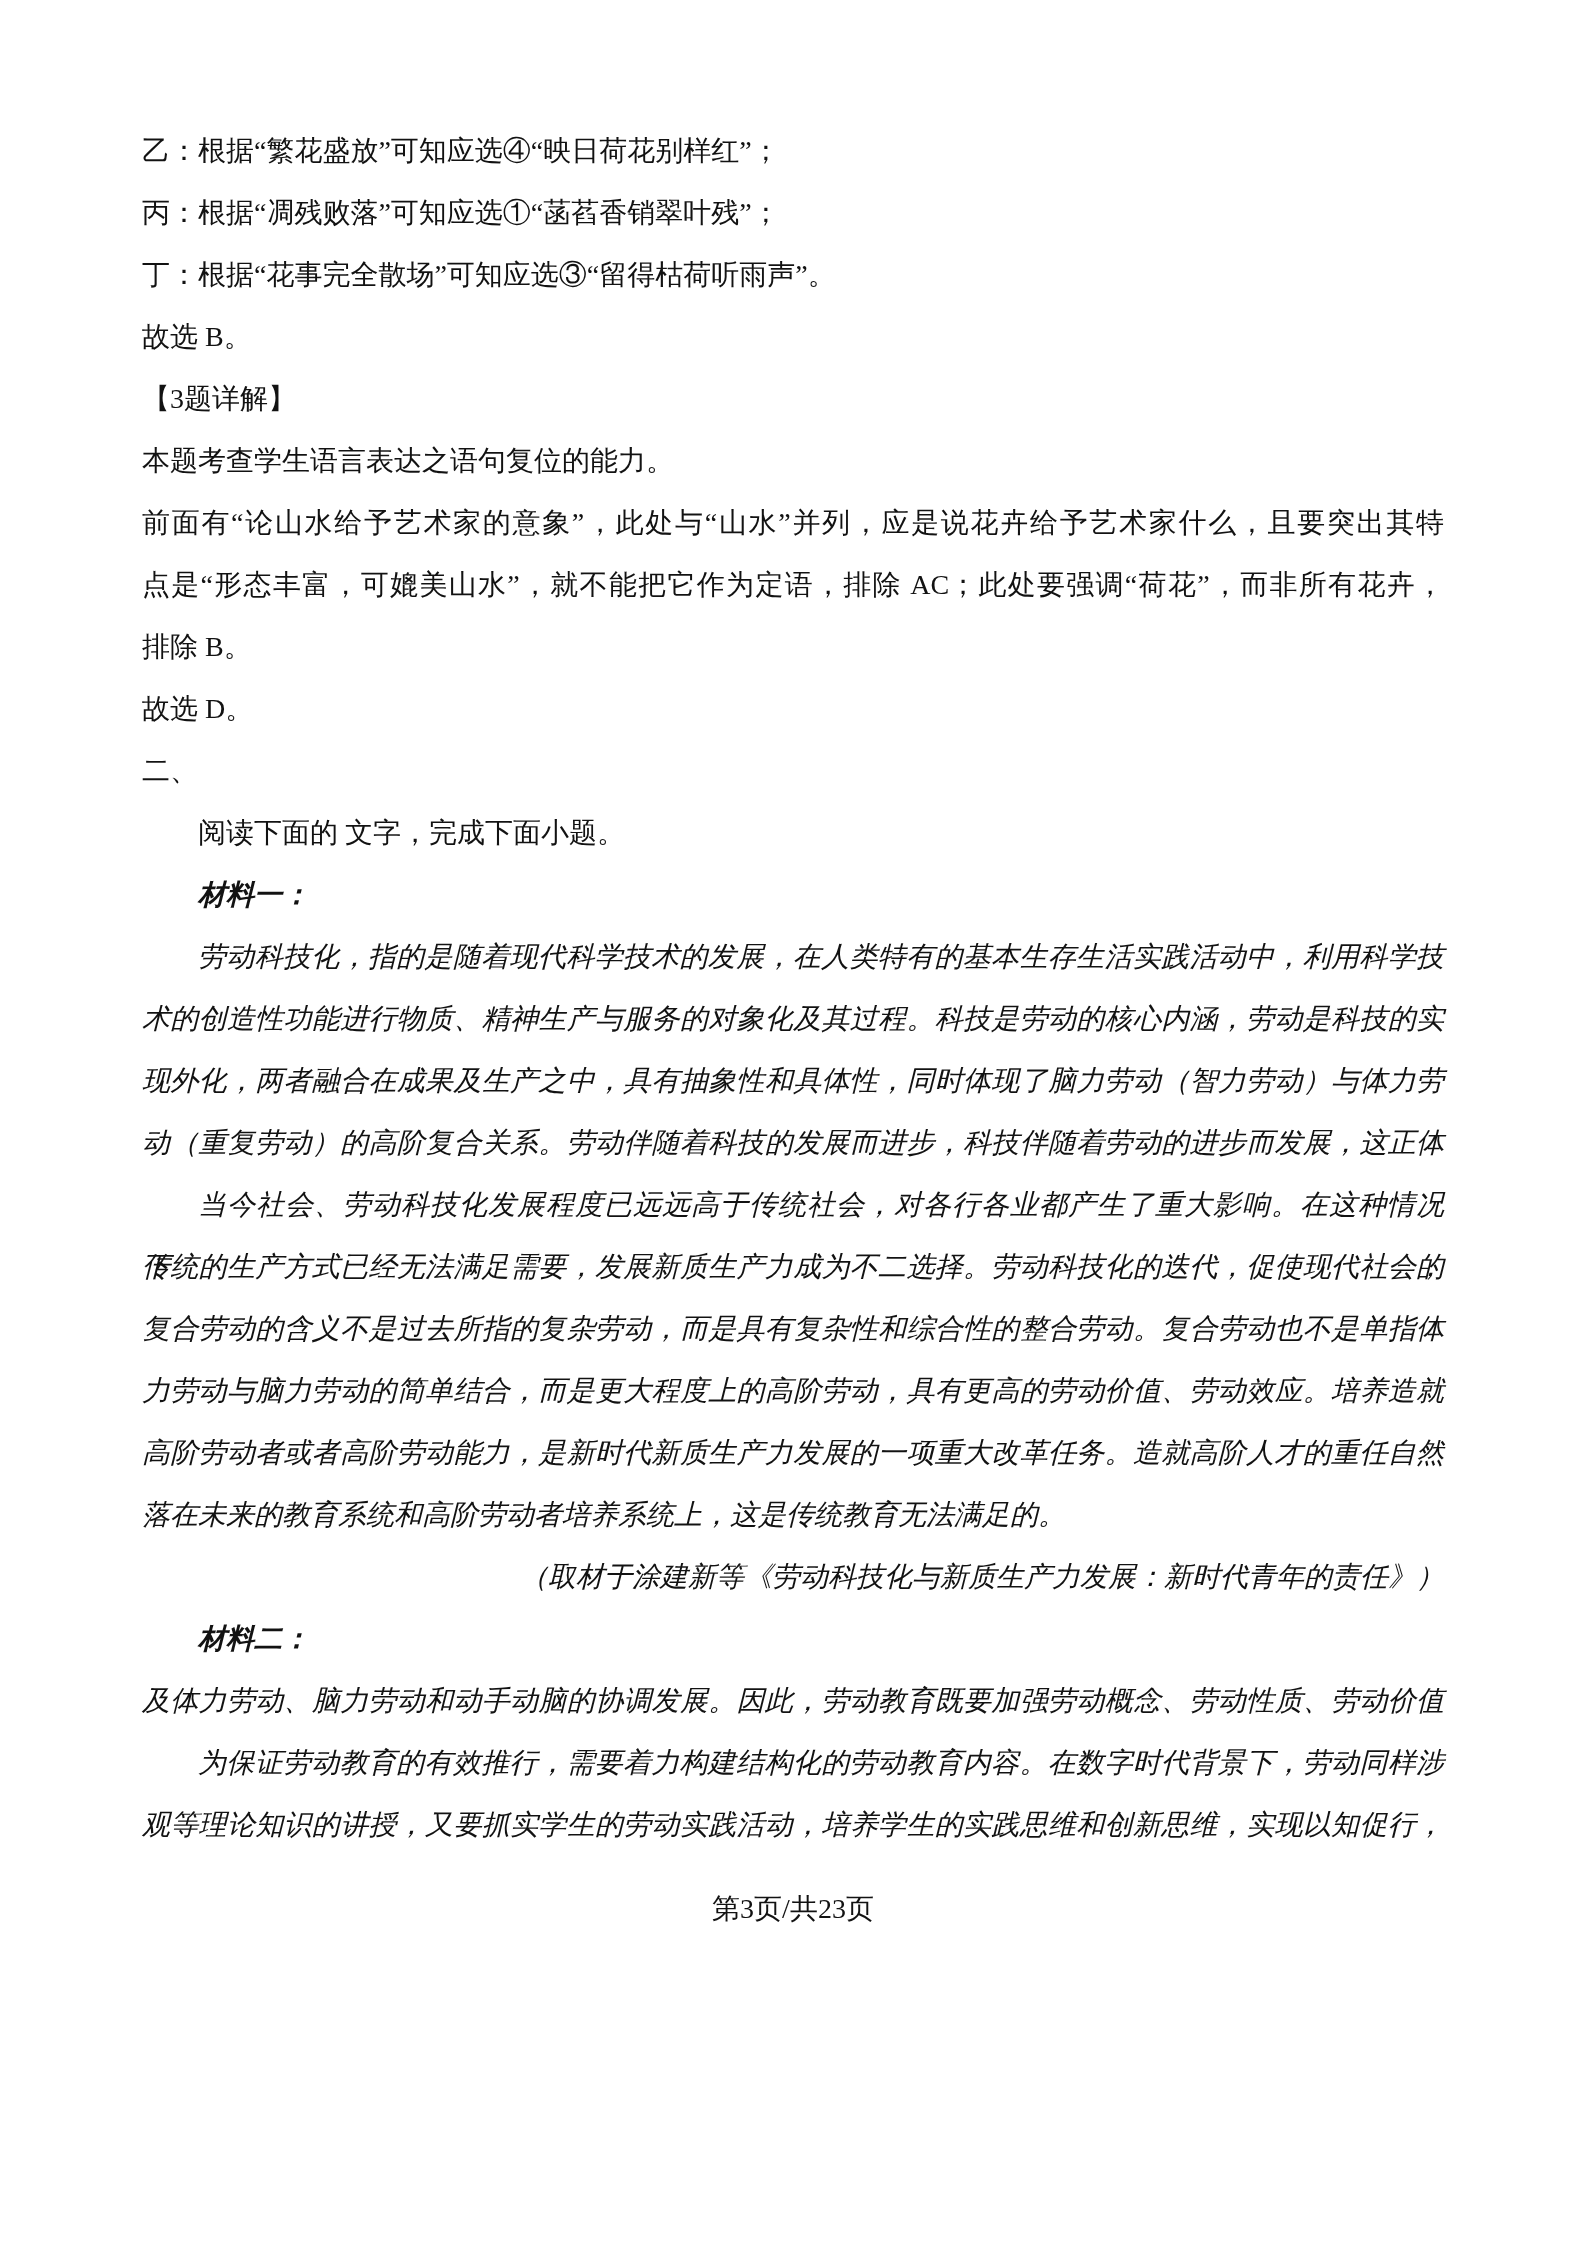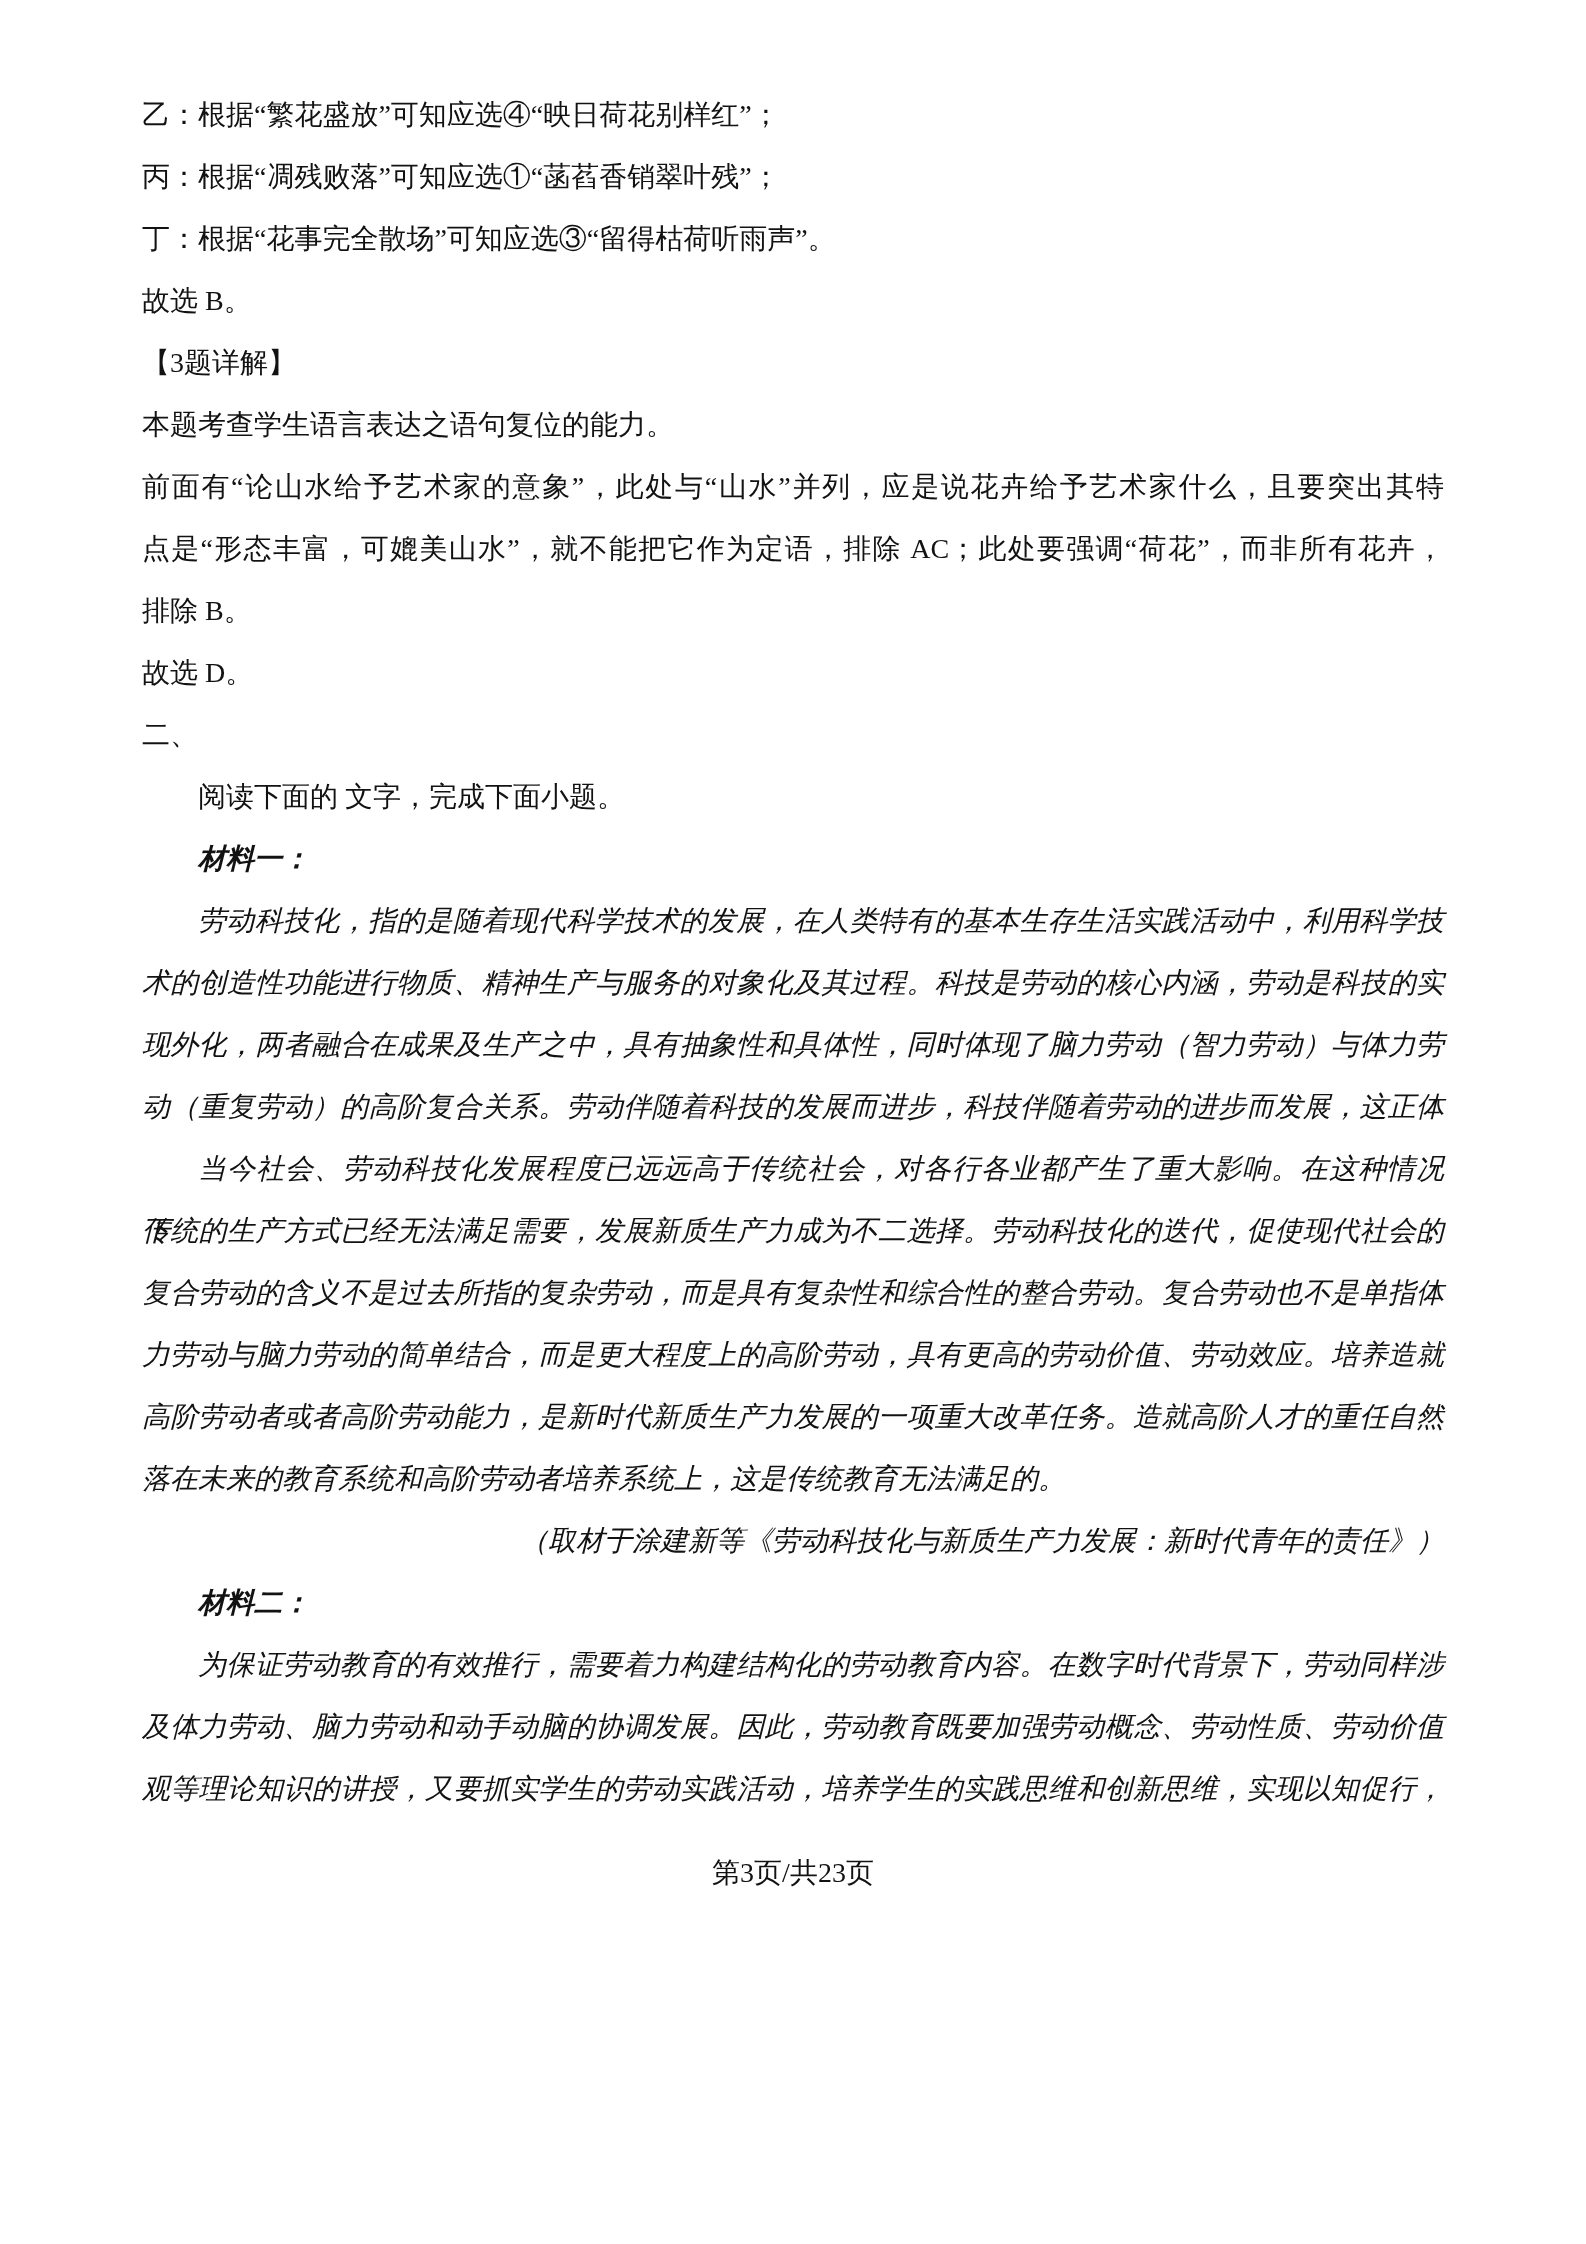--- a/index.html
+++ b/index.html
@@ -7,21 +7,21 @@
     padding: 0;
     background: #ffffff;
   }
   body {
     width: 1586px;
     height: 2244px;
     position: relative;
     overflow: hidden;
   }
   .page {
-    padding: 84px 142px 0 142px; 
+    padding: 120px 142px 0 142px; 
   }
   .ln {
     font-size: 28px;
     line-height: 62px;
     height: 62px;
     color: #121212;
     white-space: normal;
   }
   .serif {
     font-family: "Liberation Serif", "DejaVu Serif", serif;
@@ -77,19 +77,19 @@
   <div class="ln kai fill">传统的生产方式已经无法满足需要，发展新质生产力成为不二选择。劳动科技化的迭代，促使现代社会的</div>
   <div class="ln kai fill">复合劳动的含义不是过去所指的复杂劳动，而是具有复杂性和综合性的整合劳动。复合劳动也不是单指体</div>
   <div class="ln kai fill">力劳动与脑力劳动的简单结合，而是更大程度上的高阶劳动，具有更高的劳动价值、劳动效应。培养造就</div>
   <div class="ln kai fill">高阶劳动者或者高阶劳动能力，是新时代新质生产力发展的一项重大改革任务。造就高阶人才的重任自然</div>
   <div class="ln kai">落在未来的教育系统和高阶劳动者培养系统上，这是传统教育无法满足的。</div>
 
   <div class="ln kai right">（取材于涂建新等《劳动科技化与新质生产力发展：新时代青年的责任》）</div>
 
   <div class="ln kai bold ind">材料二：</div>
 
+  <div class="ln kai fill">及体力劳动、脑力劳动和动手动脑的协调发展。因此，劳动教育既要加强劳动概念、劳动性质、劳动价值</div>
   <div class="ln kai fill ind">为保证劳动教育的有效推行，需要着力构建结构化的劳动教育内容。在数字时代背景下，劳动同样涉</div>
-  <div class="ln kai fill">及体力劳动、脑力劳动和动手动脑的协调发展。因此，劳动教育既要加强劳动概念、劳动性质、劳动价值</div>
   <div class="ln kai fill">观等理论知识的讲授，又要抓实学生的劳动实践活动，培养学生的实践思维和创新思维，实现以知促行，</div>
 
   <div class="ln serif footer">第3页/共23页</div>
 
 </div>
 
 </body></html>

